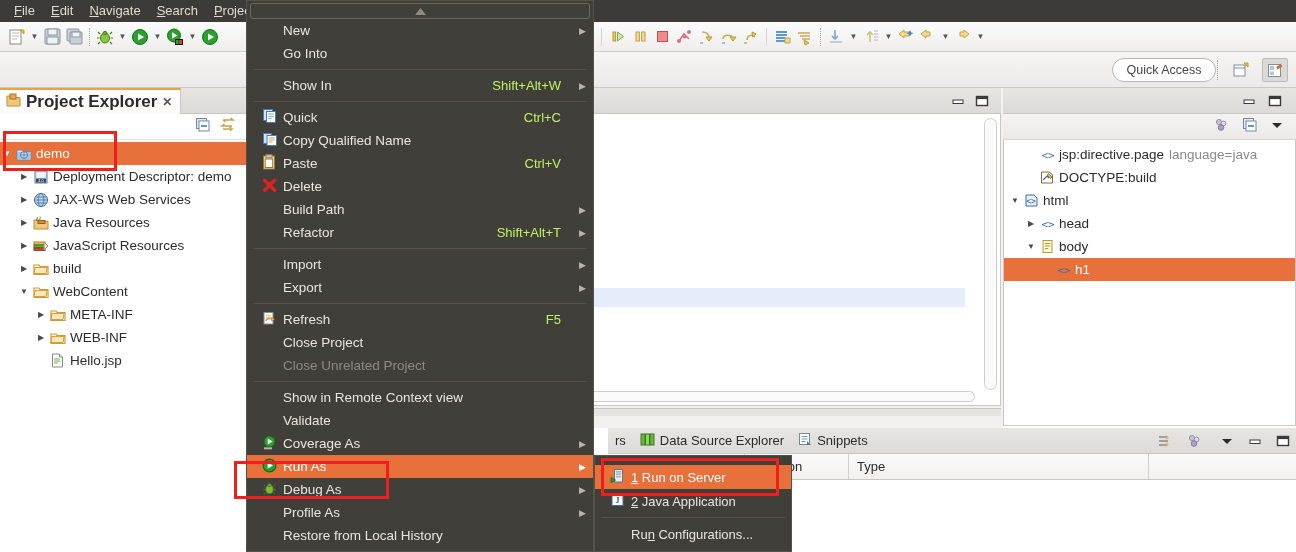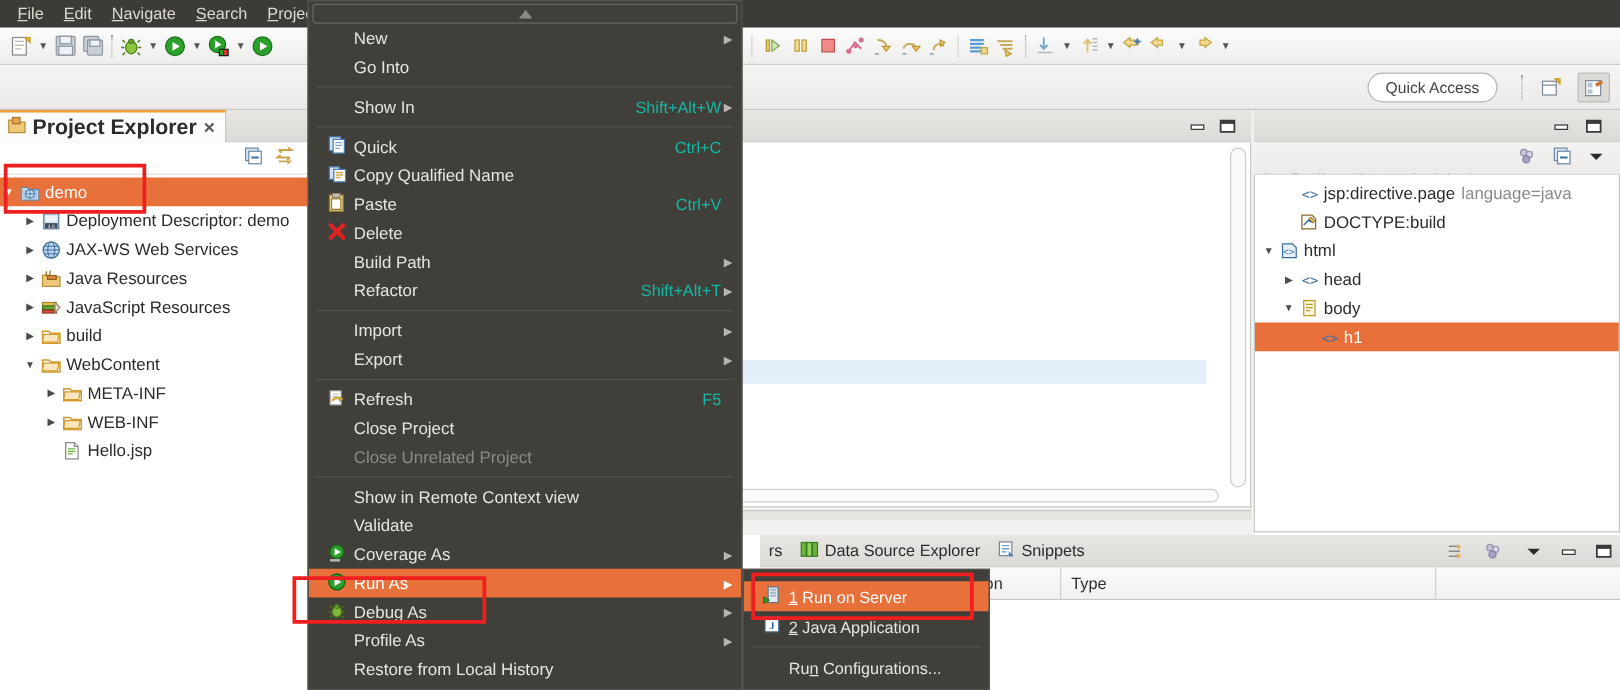--- a/index.html
+++ b/index.html
@@ -35,21 +35,21 @@
   .tb-sep { width:1px; height:18px; margin:0 4px; border-left:1px dotted #a8a6a2; }
   .tb-sep2 { width:1px; height:18px; margin:0 5px; background:#d6d4d0; }
 
   
   #qarow {
     position:absolute; left:0; top:52px; width:1296px; height:36px;
     background:linear-gradient(#f6f5f4,#eceae8); border-bottom:1px solid #c9c7c3;
     z-index:2;
   }
   #quick-access {
-    position:absolute; right:98px; top:6px; width:104px; height:24px;
+    position:absolute; right:80px; top:6px; width:104px; height:24px;
     background:#fff; border:1px solid #b8b6b2; border-radius:12px;
     font-size:12.5px; color:#444; display:flex; align-items:center; justify-content:center;
   }
   #qa-sep { position:absolute; right:78px; top:8px; height:20px; border-left:1px dotted #a8a6a2; }
   .persp-btn { position:absolute; top:6px; width:26px; height:24px; display:flex; align-items:center; justify-content:center; }
   #persp-new { right:42px; }
   #persp-cur { right:8px; background:#dcdad6; border:1px solid #bdbbb7; border-radius:2px; }
 
   
   #project-explorer { position:absolute; left:0; top:88px; width:246px; height:464px; background:#fff; z-index:1; }
@@ -124,21 +124,21 @@
     background:#413f3a; border:1px solid #55524c; z-index:20;
     font-size:13.5px; overflow:hidden;
   }
   #ctx-scrollup { height:16px; margin:2px 3px 0 3px; border:1px solid #6a675f; border-radius:3px;
     display:flex; align-items:center; justify-content:center; }
   .mi { height:23px; display:flex; align-items:center; color:#e8e5df; padding-left:9px; position:relative; white-space:nowrap; }
   .mi.dis { color:#8d8a84; }
   .mi.hl { background:#e8703a; color:#fff; }
   .mi .ico { width:27px; display:flex; align-items:center; justify-content:center; flex:0 0 27px; }
   .mi .lbl { flex:1; }
-  .mi .acc { color:#14b8a6; margin-right:16px; font-size:13px; }
+  .mi .acc { color:#bef264; margin-right:32px; font-size:13px; }
   .mi .sub { position:absolute; right:7px; top:0; height:23px; display:flex; align-items:center; color:#b8b4ac; font-size:9px; }
   .mi.hl .sub { color:#fff; }
   .msep { height:1px; background:#55524c; margin:4px 6px; }
 
   
   #submenu { position:absolute; left:594px; top:455px; width:198px; height:97px;
     background:#413f3a; border:1px solid #55524c; z-index:21; overflow:hidden; }
   #submenu .mi { height:24px; }
   #sm-pad { height:9px; }
 

